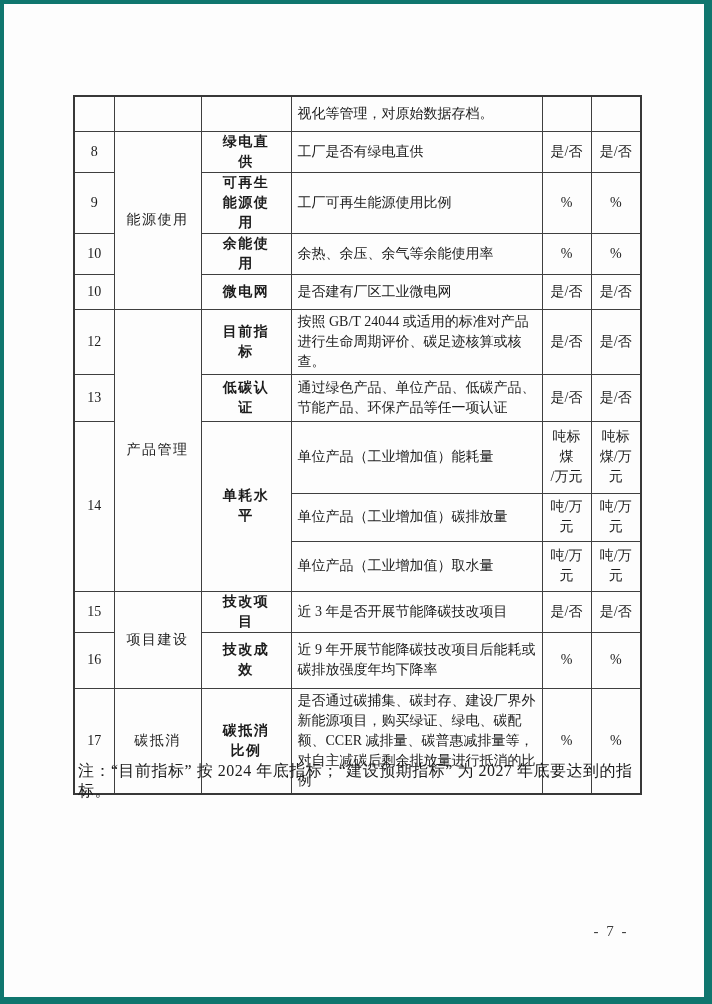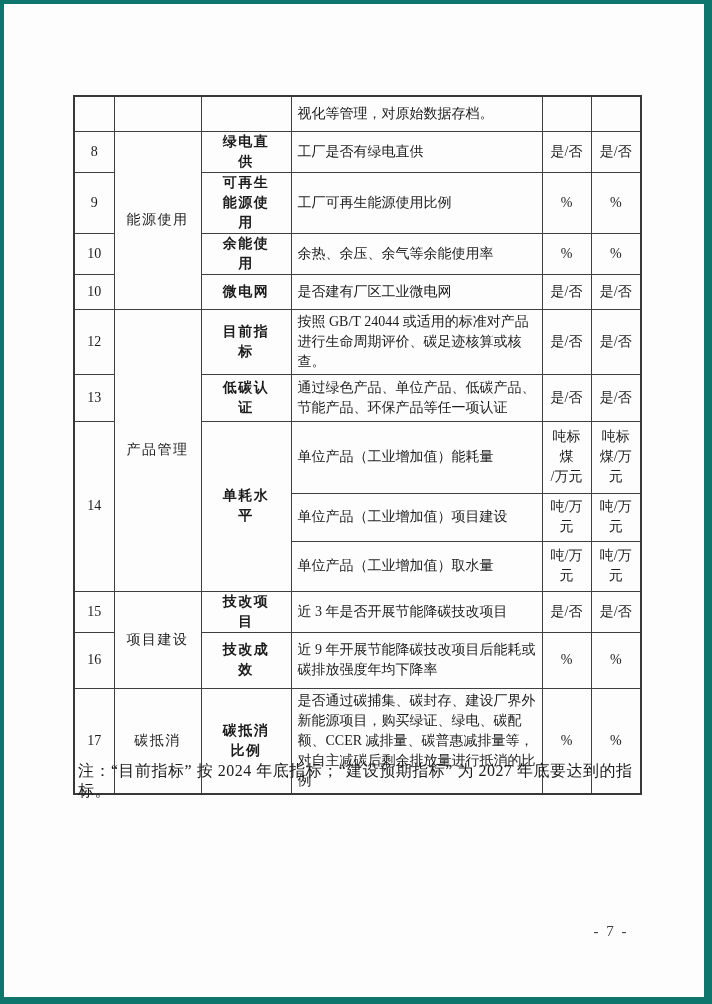--- a/index.html
+++ b/index.html
@@ -136,21 +136,21 @@
           <td class="c-no" rowspan="3">14</td>
           <td class="c-item" rowspan="3">单耗水平</td>
           <td class="c-desc">单位产品（工业增加值）能耗量</td>
           <td class="c-val">吨标煤
 /万元</td>
           <td class="c-val">吨标
 煤/万
 元</td>
         </tr>
         <tr style="height:48px">
-          <td class="c-desc">单位产品（工业增加值）项目建设</td>
+          <td class="c-desc">单位产品（工业增加值）碳排放量</td>
           <td class="c-val">吨/万
 元</td>
           <td class="c-val">吨/万
 元</td>
         </tr>
         <tr style="height:50px">
           <td class="c-desc">单位产品（工业增加值）取水量</td>
           <td class="c-val">吨/万
 元</td>
           <td class="c-val">吨/万

